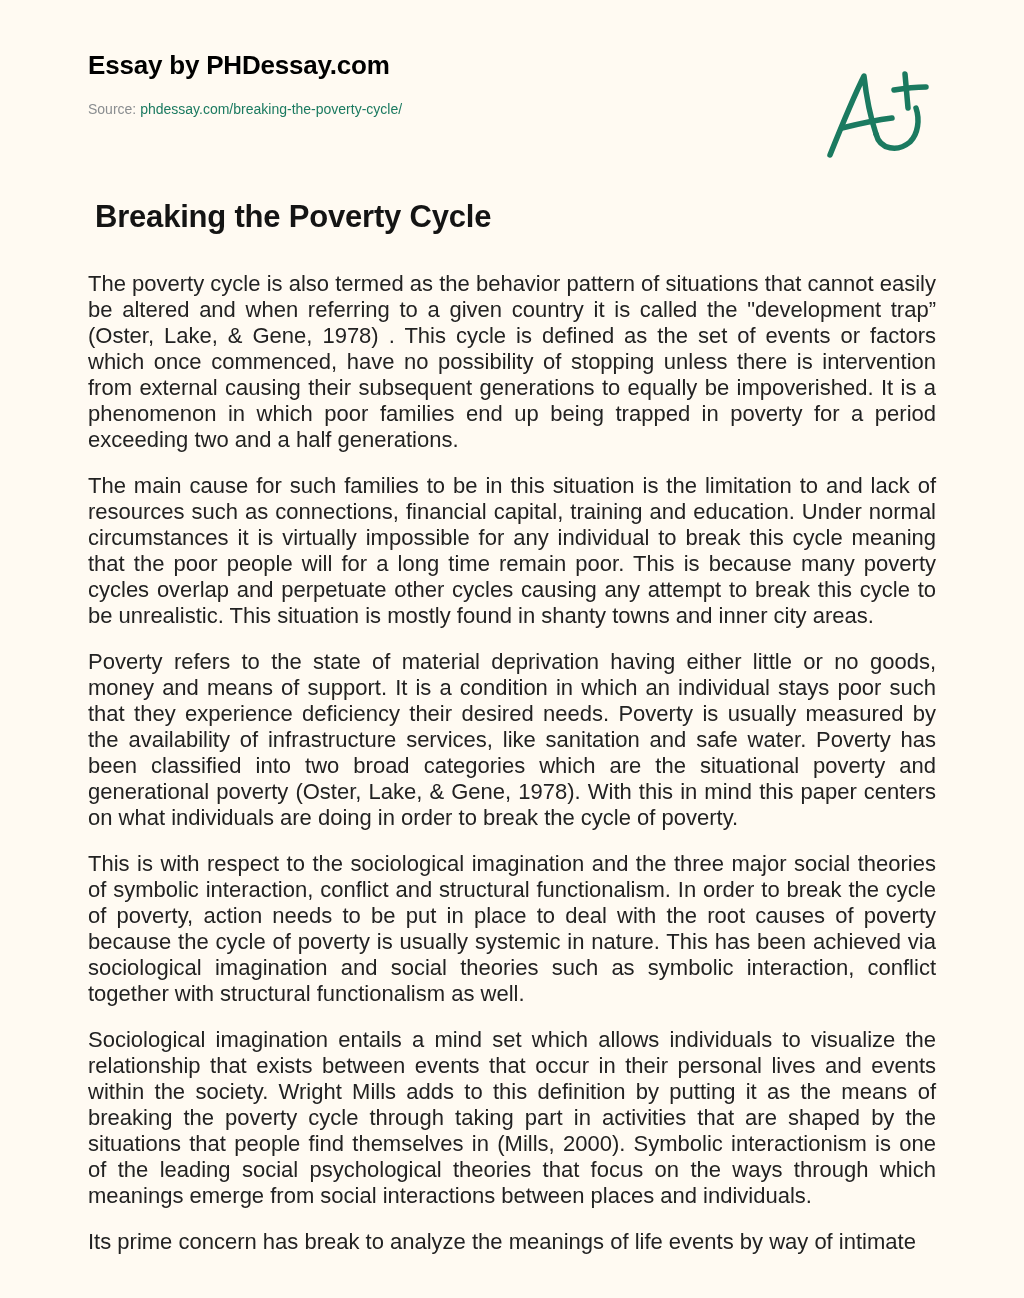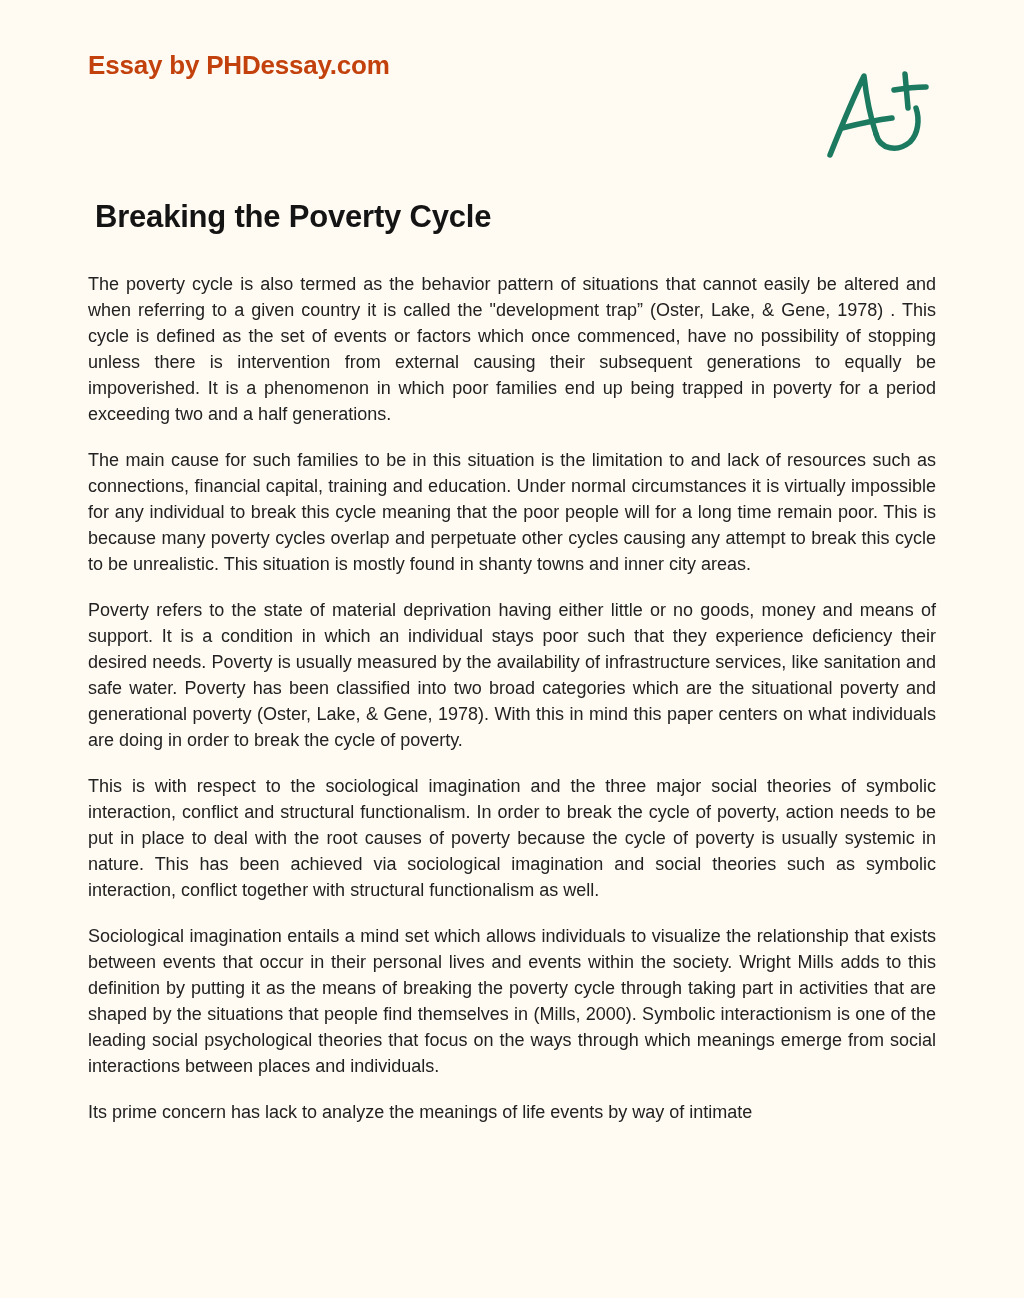--- a/index.html
+++ b/index.html
@@ -25,21 +25,21 @@
       position: absolute;
       left: 88px;
       top: 48px;
       width: 700px;
     }
     .brand {
       font-family: "Liberation Sans", sans-serif;
       font-weight: bold;
       font-size: 26px;
       line-height: 34px;
-      color: #c2410c;
+      color: #000000;
       margin: 0;
       letter-spacing: -0.2px;
     }
     .source {
       margin-top: 18px;
       font-family: "Liberation Sans", sans-serif;
       font-size: 14px;
       line-height: 18px;
       color: #8a8d90;
     }
@@ -68,33 +68,37 @@
     }
     .content {
       position: absolute;
       left: 88px;
       top: 271px;
       width: 848px;
     }
     .content p {
       margin: 0 0 20px 0;
       font-family: "Liberation Sans", sans-serif;
-      font-size: 18px;
+      font-size: 22px;
       line-height: 26px;
       text-align: justify;
       color: #222222;
     }
   </style>
 </head>
 <body>
 
 <div class="page">
 
   <header class="site-header">
     <h2 class="brand">Essay by PHDessay.com</h2>
+    <div class="source">
+      <span>Source:</span>
+      <a>phdessay.com/breaking-the-poverty-cycle/</a>
+    </div>
   </header>
 
   <div class="logo">
     <svg width="120" height="105" viewBox="0 0 120 105" xmlns="http://www.w3.org/2000/svg">
       <g fill="none" stroke="#1b7a60" stroke-width="5.5" stroke-linecap="round" stroke-linejoin="round">
 
         <path d="M12 95 C 22 70, 34 40, 46 16 C 48 34, 52 56, 58 74"></path>
 
         <path d="M24 68 C 40 64, 58 60, 74 58"></path>
 
@@ -108,16 +112,16 @@
   </div>
 
   <h1 class="title">Breaking the Poverty Cycle</h1>
 
   <article class="content">
     <p>The poverty cycle is also termed as the behavior pattern of situations that cannot easily be altered and when referring to a given country it is called the "development trap” (Oster, Lake, &amp; Gene, 1978) . This cycle is defined as the set of events or factors which once commenced, have no possibility of stopping unless there is intervention from external causing their subsequent generations to equally be impoverished. It is a phenomenon in which poor families end up being trapped in poverty for a period exceeding two and a half generations.</p>
     <p>The main cause for such families to be in this situation is the limitation to and lack of resources such as connections, financial capital, training and education. Under normal circumstances it is virtually impossible for any individual to break this cycle meaning that the poor people will for a long time remain poor. This is because many poverty cycles overlap and perpetuate other cycles causing any attempt to break this cycle to be unrealistic. This situation is mostly found in shanty towns and inner city areas.</p>
     <p>Poverty refers to the state of material deprivation having either little or no goods, money and means of support. It is a condition in which an individual stays poor such that they experience deficiency their desired needs. Poverty is usually measured by the availability of infrastructure services, like sanitation and safe water. Poverty has been classified into two broad categories which are the situational poverty and generational poverty (Oster, Lake, &amp; Gene, 1978). With this in mind this paper centers on what individuals are doing in order to break the cycle of poverty.</p>
     <p>This is with respect to the sociological imagination and the three major social theories of symbolic interaction, conflict and structural functionalism. In order to break the cycle of poverty, action needs to be put in place to deal with the root causes of poverty because the cycle of poverty is usually systemic in nature. This has been achieved via sociological imagination and social theories such as symbolic interaction, conflict together with structural functionalism as well.</p>
     <p>Sociological imagination entails a mind set which allows individuals to visualize the relationship that exists between events that occur in their personal lives and events within the society. Wright Mills adds to this definition by putting it as the means of breaking the poverty cycle through taking part in activities that are shaped by the situations that people find themselves in (Mills, 2000). Symbolic interactionism is one of the leading social psychological theories that focus on the ways through which meanings emerge from social interactions between places and individuals.</p>
-    <p>Its prime concern has lack to analyze the meanings of life events by way of intimate</p>
+    <p>Its prime concern has break to analyze the meanings of life events by way of intimate</p>
   </article>
 
 </div>
 
 </body></html>

